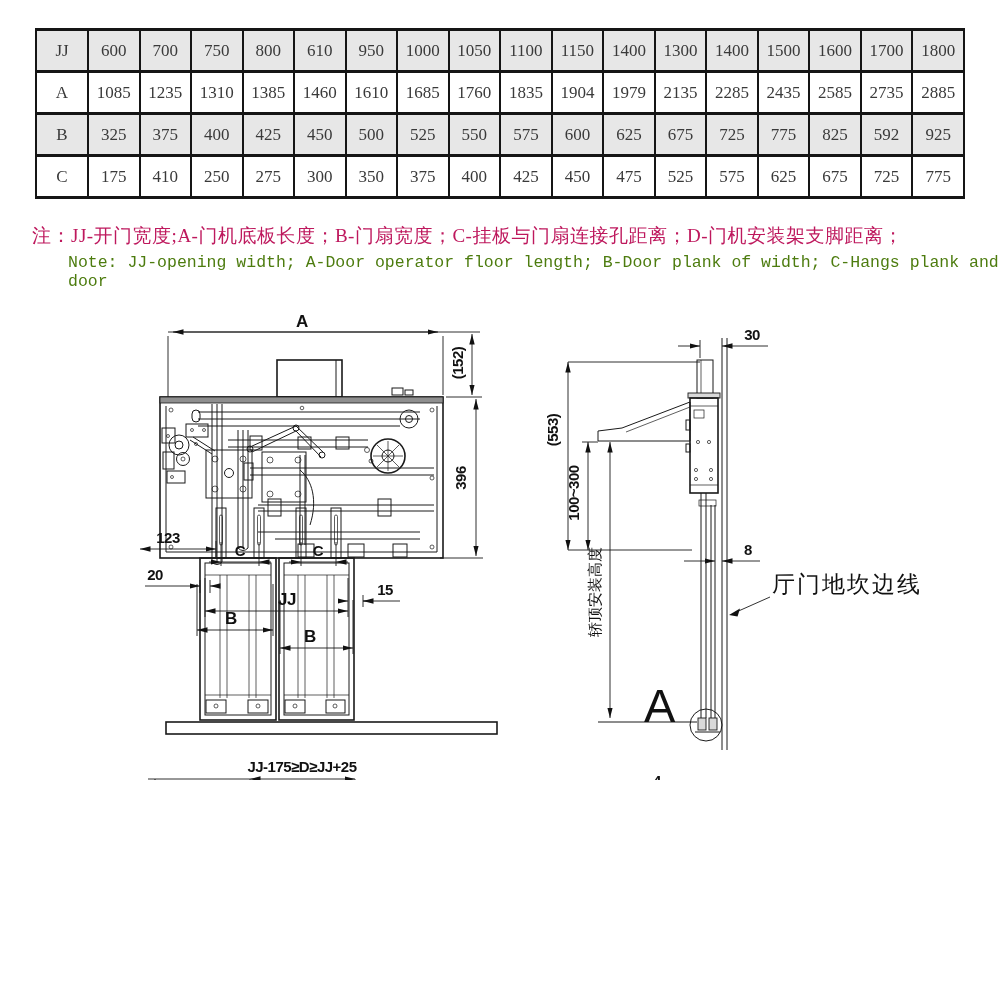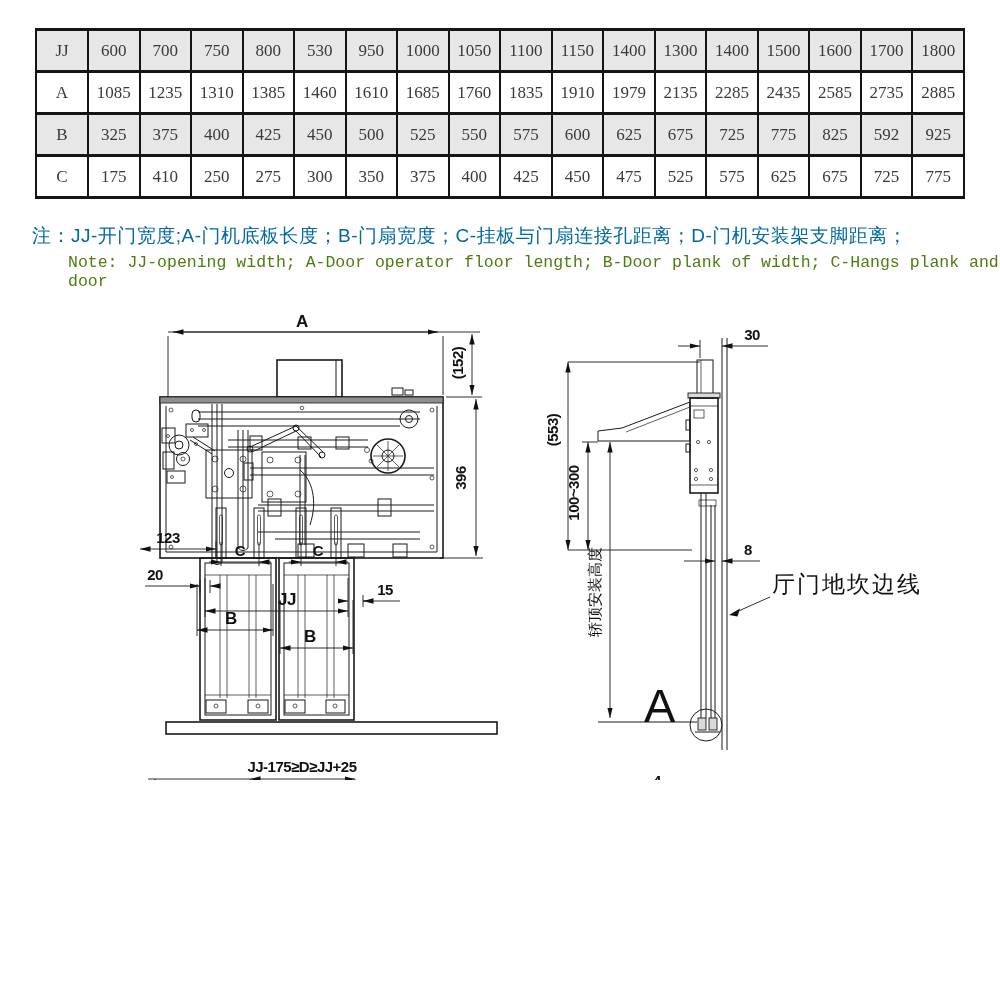--- a/index.html
+++ b/index.html
@@ -7,21 +7,21 @@
         font-family:"Liberation Sans",sans-serif;color:#111;}
   
   .size-table{position:absolute;left:35px;top:28px;width:930px;border-collapse:collapse;table-layout:fixed;}
   .size-table td{border:2px solid #151515;border-top-width:3px;border-bottom-width:3px;
         height:39px;text-align:center;vertical-align:middle;
         font-family:"Liberation Serif",serif;font-size:17px;color:#3a3a3a;background:#fff;padding:0;}
   .size-table tr.shaded td{background:#e7e7e7;}
   .size-table td.lbl{width:50px;}
   
   .note-cn{position:absolute;left:32px;top:223px;width:940px;
-        font-family:Liberation Sans, sans-serif;font-size:19px;color:#0369a1;letter-spacing:.5px;}
+        font-family:Liberation Serif, serif;font-size:19px;color:#be185d;letter-spacing:.5px;}
   .note-en{position:absolute;left:28px;width:960px;
         font-family:"Liberation Mono",monospace;font-size:16.5px;color:#4d7c0f;margin-left:40px;}
   .note-en.l1{top:253px;}
   .note-en.l2{top:279px;}
   
   svg{position:absolute;overflow:visible;}
   svg line, svg path, svg rect, svg circle, svg polyline{vector-effect:none;}
   .ln{stroke:#1a1a1a;stroke-width:1;fill:none;}
   .ln2{stroke:#1a1a1a;stroke-width:1.6;fill:none;}
   .thin{stroke:#1a1a1a;stroke-width:.7;fill:none;}
@@ -39,21 +39,21 @@
 <div class="page">
 
   <table class="size-table">
     <tbody>
         <tr class="shaded">
           <td class="lbl">JJ</td>
           <td>600</td>
           <td>700</td>
           <td>750</td>
           <td>800</td>
-          <td>530</td>
+          <td>610</td>
           <td>950</td>
           <td>1000</td>
           <td>1050</td>
           <td>1100</td>
           <td>1150</td>
           <td>1400</td>
           <td>1300</td>
           <td>1400</td>
           <td>1500</td>
           <td>1600</td>
@@ -64,21 +64,21 @@
           <td class="lbl">A</td>
           <td>1085</td>
           <td>1235</td>
           <td>1310</td>
           <td>1385</td>
           <td>1460</td>
           <td>1610</td>
           <td>1685</td>
           <td>1760</td>
           <td>1835</td>
-          <td>1910</td>
+          <td>1904</td>
           <td>1979</td>
           <td>2135</td>
           <td>2285</td>
           <td>2435</td>
           <td>2585</td>
           <td>2735</td>
           <td>2885</td>
         </tr>
         <tr class="shaded">
           <td class="lbl">B</td>

